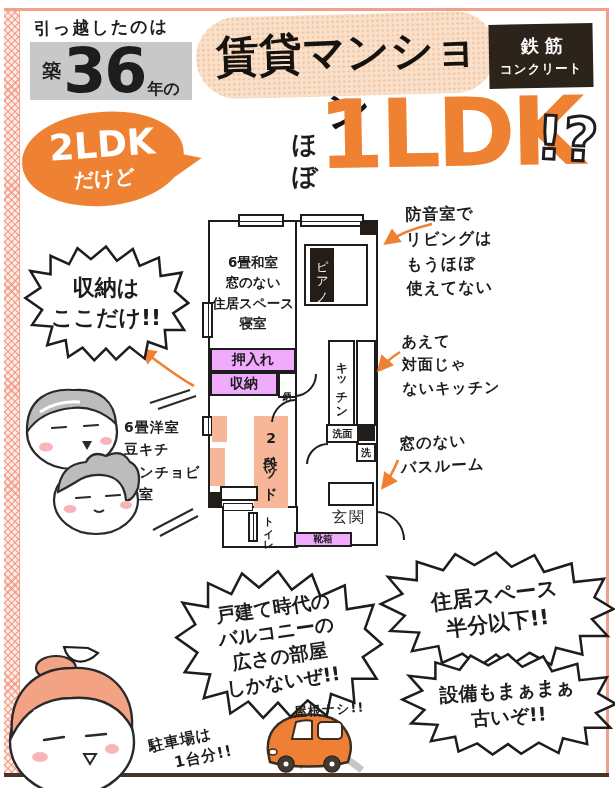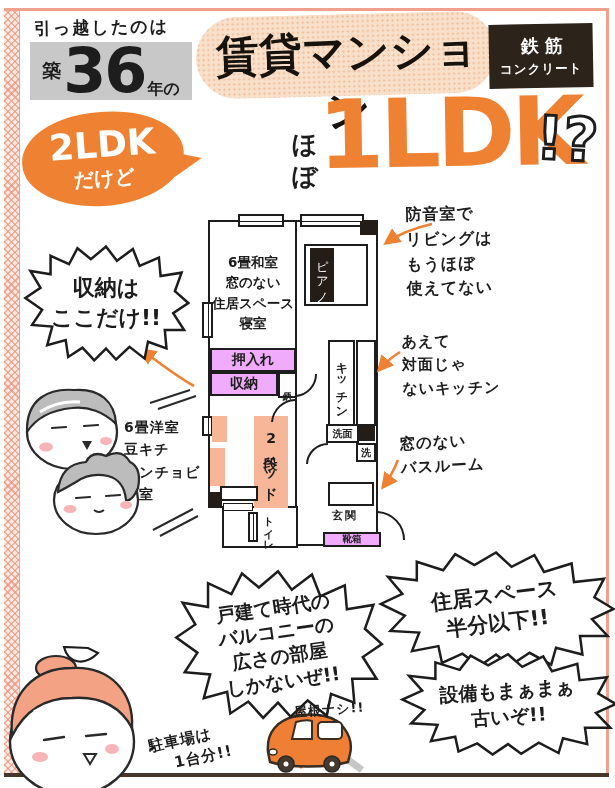--- a/index.html
+++ b/index.html
@@ -126,22 +126,22 @@
        display:flex;align-items:center;justify-content:center;letter-spacing:1px;">キッチン</div>
   <div class="abs wall" style="left:356px;top:340px;width:20px;height:86px;border-width:2px;"></div>
 
   <div class="abs wall" style="left:326px;top:424px;width:33px;height:19px;border-width:2px;font-size:10px;font-weight:600;
        display:flex;align-items:center;justify-content:center;">洗面</div>
   <div class="abs wall" style="left:356px;top:443px;width:20px;height:19px;border-width:2px;font-size:10px;font-weight:600;
        display:flex;align-items:center;justify-content:center;">洗</div>
 
   <div class="abs wall" style="left:328px;top:482px;width:46px;height:24px;border-width:2px;"></div>
 
-  <div class="abs" style="left:332px;top:508px;font-size:11px;font-weight:700;letter-spacing:2px;">玄関</div>
-  <div class="abs graybar" style="left:294px;top:532px;width:58px;height:15px;font-size:9.5px;margin-left:29px;">靴箱</div>
+  <div class="abs" style="left:332px;top:508px;font-size:15px;font-weight:400;letter-spacing:2px;">玄関</div>
+  <div class="abs graybar" style="left:294px;top:532px;width:58px;height:15px;font-size:9.5px;">靴箱</div>
   <div class="abs vtext" style="left:262px;top:509px;font-size:10.5px;font-weight:600;">トイレ</div>
 
   <div class="abs peach vtext" style="left:254px;top:416px;width:34px;height:92px;font-size:14px;font-weight:600;
        display:flex;align-items:center;justify-content:center;">2段ベッド</div>
   <div class="abs peach" style="left:212px;top:416px;width:15px;height:26px;"></div>
   <div class="abs peach" style="left:210px;top:448px;width:15px;height:38px;"></div>
   <div class="abs wall" style="left:220px;top:486px;width:38px;height:15px;border-width:2px;"></div>
   <div class="abs wall" style="left:223px;top:503px;width:30px;height:8px;border-width:1.5px;"></div>
 
   <div class="abs hand" style="left:406px;top:202px;font-size:16px;transform:rotate(-1deg);">

